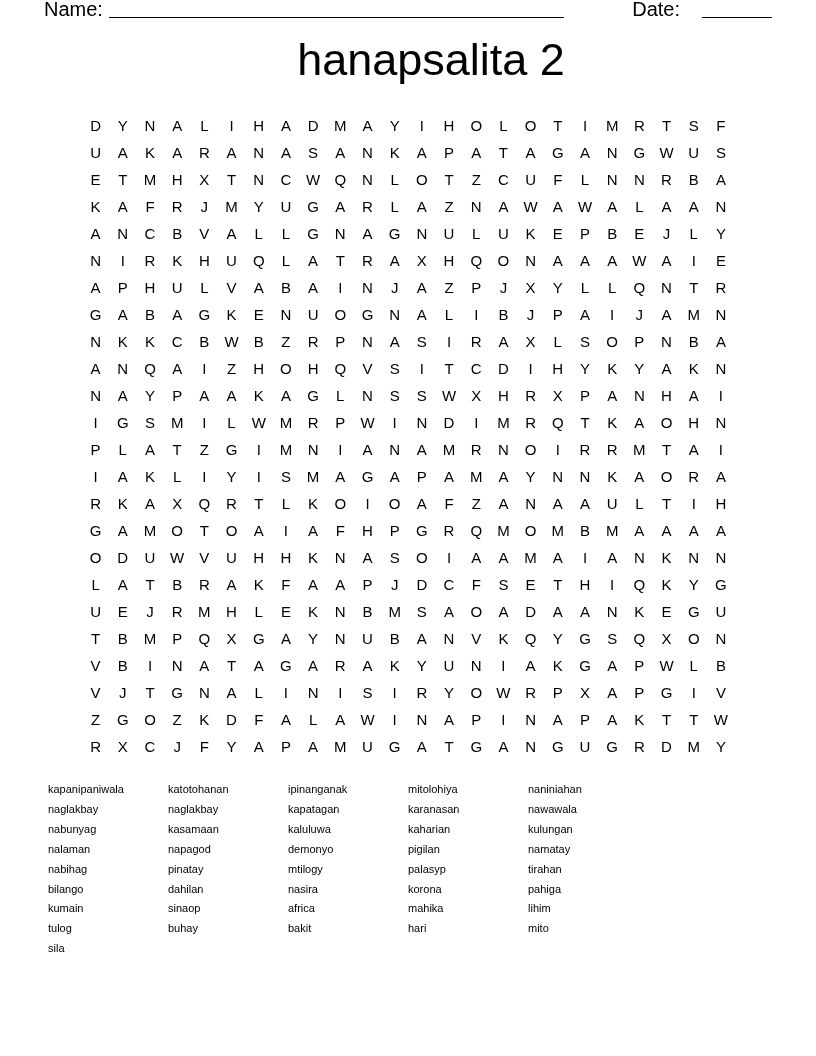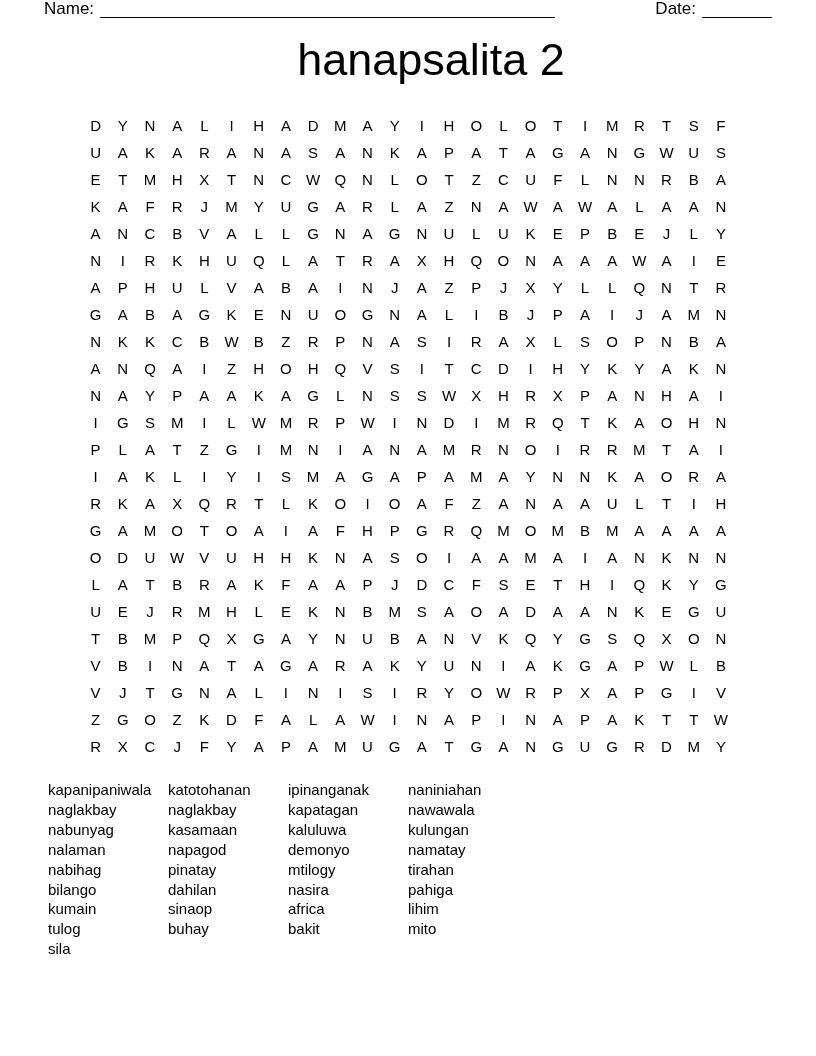--- a/index.html
+++ b/index.html
@@ -14,31 +14,31 @@
   }
 
   
   .header-row {
     position: absolute;
     top: 0px;
     left: 44px;
     right: 44px;
     display: flex;
     align-items: flex-end;
-    font-size: 17px;
+    font-size: 20px;
     line-height: 18px;
   }
   .field-label { white-space: nowrap; padding-right: 6px; }
   .blank-line {
     border-bottom: 1.2px solid #000;
     height: 16px;
   }
   .name-line { flex: 1 1 auto; margin-right: 28px; max-width: 455px; }
   .date-line { width: 70px; }
-  .date-group { margin-left: auto; display: flex; align-items: flex-end; }
+  .date-group { margin-left: auto; display: flex; align-items: flex-end; gap: 16px; }
 
   
   .title {
     position: absolute;
     top: 34px;
     left: 0;
     width: 100%;
     text-align: center;
     font-size: 45px;
     font-weight: 400;
@@ -65,21 +65,21 @@
 
   
   .word-list {
     position: absolute;
     top: 780px;
     left: 48px;
     display: flex;
   }
   .word-col { width: 120px; }
   .word-item {
-    font-size: 15px;
+    font-size: 11px;
     line-height: 19.9px;
     white-space: nowrap;
   }
 </style>
 </head>
 <body>
 
 <div class="header-row">
   <span class="field-label">Name:</span>
   <span class="blank-line name-line"></span>
@@ -696,20 +696,30 @@
       <div class="word-item">ipinanganak</div>
       <div class="word-item">kapatagan</div>
       <div class="word-item">kaluluwa</div>
       <div class="word-item">demonyo</div>
       <div class="word-item">mtilogy</div>
       <div class="word-item">nasira</div>
       <div class="word-item">africa</div>
       <div class="word-item">bakit</div>
     </div>
     <div class="word-col">
+      <div class="word-item">mitolohiya</div>
+      <div class="word-item">karanasan</div>
+      <div class="word-item">kaharian</div>
+      <div class="word-item">pigilan</div>
+      <div class="word-item">palasyp</div>
+      <div class="word-item">korona</div>
+      <div class="word-item">mahika</div>
+      <div class="word-item">hari</div>
+    </div>
+    <div class="word-col">
       <div class="word-item">naniniahan</div>
       <div class="word-item">nawawala</div>
       <div class="word-item">kulungan</div>
       <div class="word-item">namatay</div>
       <div class="word-item">tirahan</div>
       <div class="word-item">pahiga</div>
       <div class="word-item">lihim</div>
       <div class="word-item">mito</div>
     </div>
   </div>

